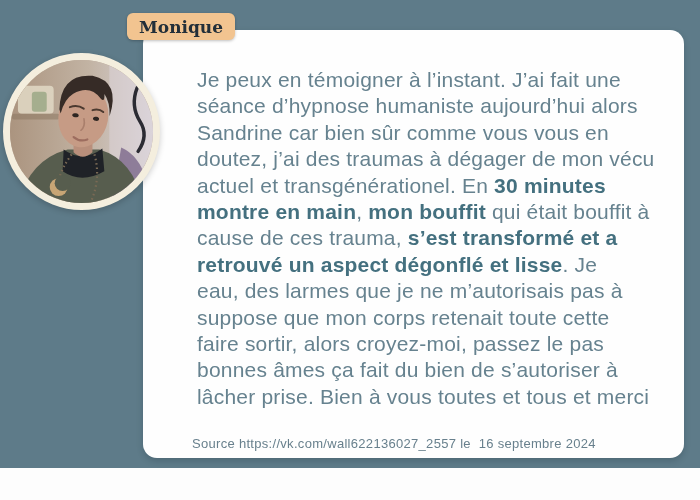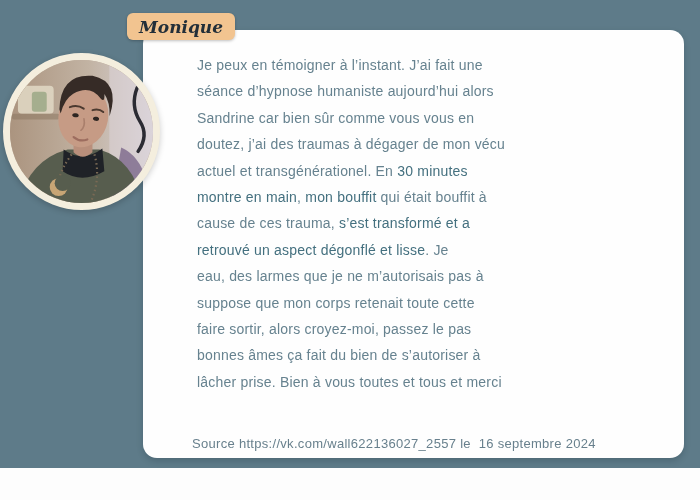--- a/index.html
+++ b/index.html
@@ -10,38 +10,38 @@
     font-family:"Liberation Sans","DejaVu Sans",sans-serif;
   }
   .bg{position:absolute;left:0;top:0;width:700px;height:468px;background:var(--bg,#5e7b89);}
   .bottom-strip{position:absolute;left:0;top:468px;width:700px;height:32px;background:var(--strip,#fdfdfd);}
   .card{
     position:absolute;left:143px;top:30px;width:541px;height:428px;
     background:var(--card,#fefefe);border-radius:14px;
     box-shadow:0 3px 6px rgba(20,40,52,.22);
   }
   .quote{
-    position:absolute;left:54px;top:22px;width:478px;
-    font-size:14px;line-height:26.4px;letter-spacing:.2px;
+    position:absolute;left:54px;top:37px;width:478px;
+    font-size:21px;line-height:26.4px;letter-spacing:.2px;
     color:var(--text,#66828f);
   }
   .t-line{white-space:nowrap;}
-  .t-line .b{font-weight:normal;color:var(--text_bold,#44707f);}
+  .t-line .b{font-weight:bold;color:var(--text_bold,#44707f);}
   .source{
     position:absolute;left:49px;top:406px;width:480px;
     font-size:13px;letter-spacing:.3px;white-space:pre;
     color:var(--source,#68808d);
   }
   .badge{
     position:absolute;left:127px;top:13px;height:27px;padding:0 12px;
     background:var(--badge_bg,#f2c490);border-radius:6px;
     display:flex;align-items:center;justify-content:center;
     box-shadow:0 1px 3px rgba(0,0,0,.25);
     font-family:"DejaVu Serif","Liberation Serif",serif;
-    font-weight:bold;font-size:17px;color:var(--badge_text,#232f39);font-style:italic;
+    font-weight:bold;font-size:17px;color:var(--badge_text,#232f39);
   }
   .avatar{
     position:absolute;left:3px;top:53px;width:143px;height:143px;
     border:7px solid var(--avatar_ring,#f4eede);border-radius:50%;
     overflow:hidden;box-shadow:0 2px 6px rgba(0,0,0,.2);
     background:#bfae9d;
   }
   .avatar svg{display:block;width:100%;height:100%;}
 </style>
 </head>

